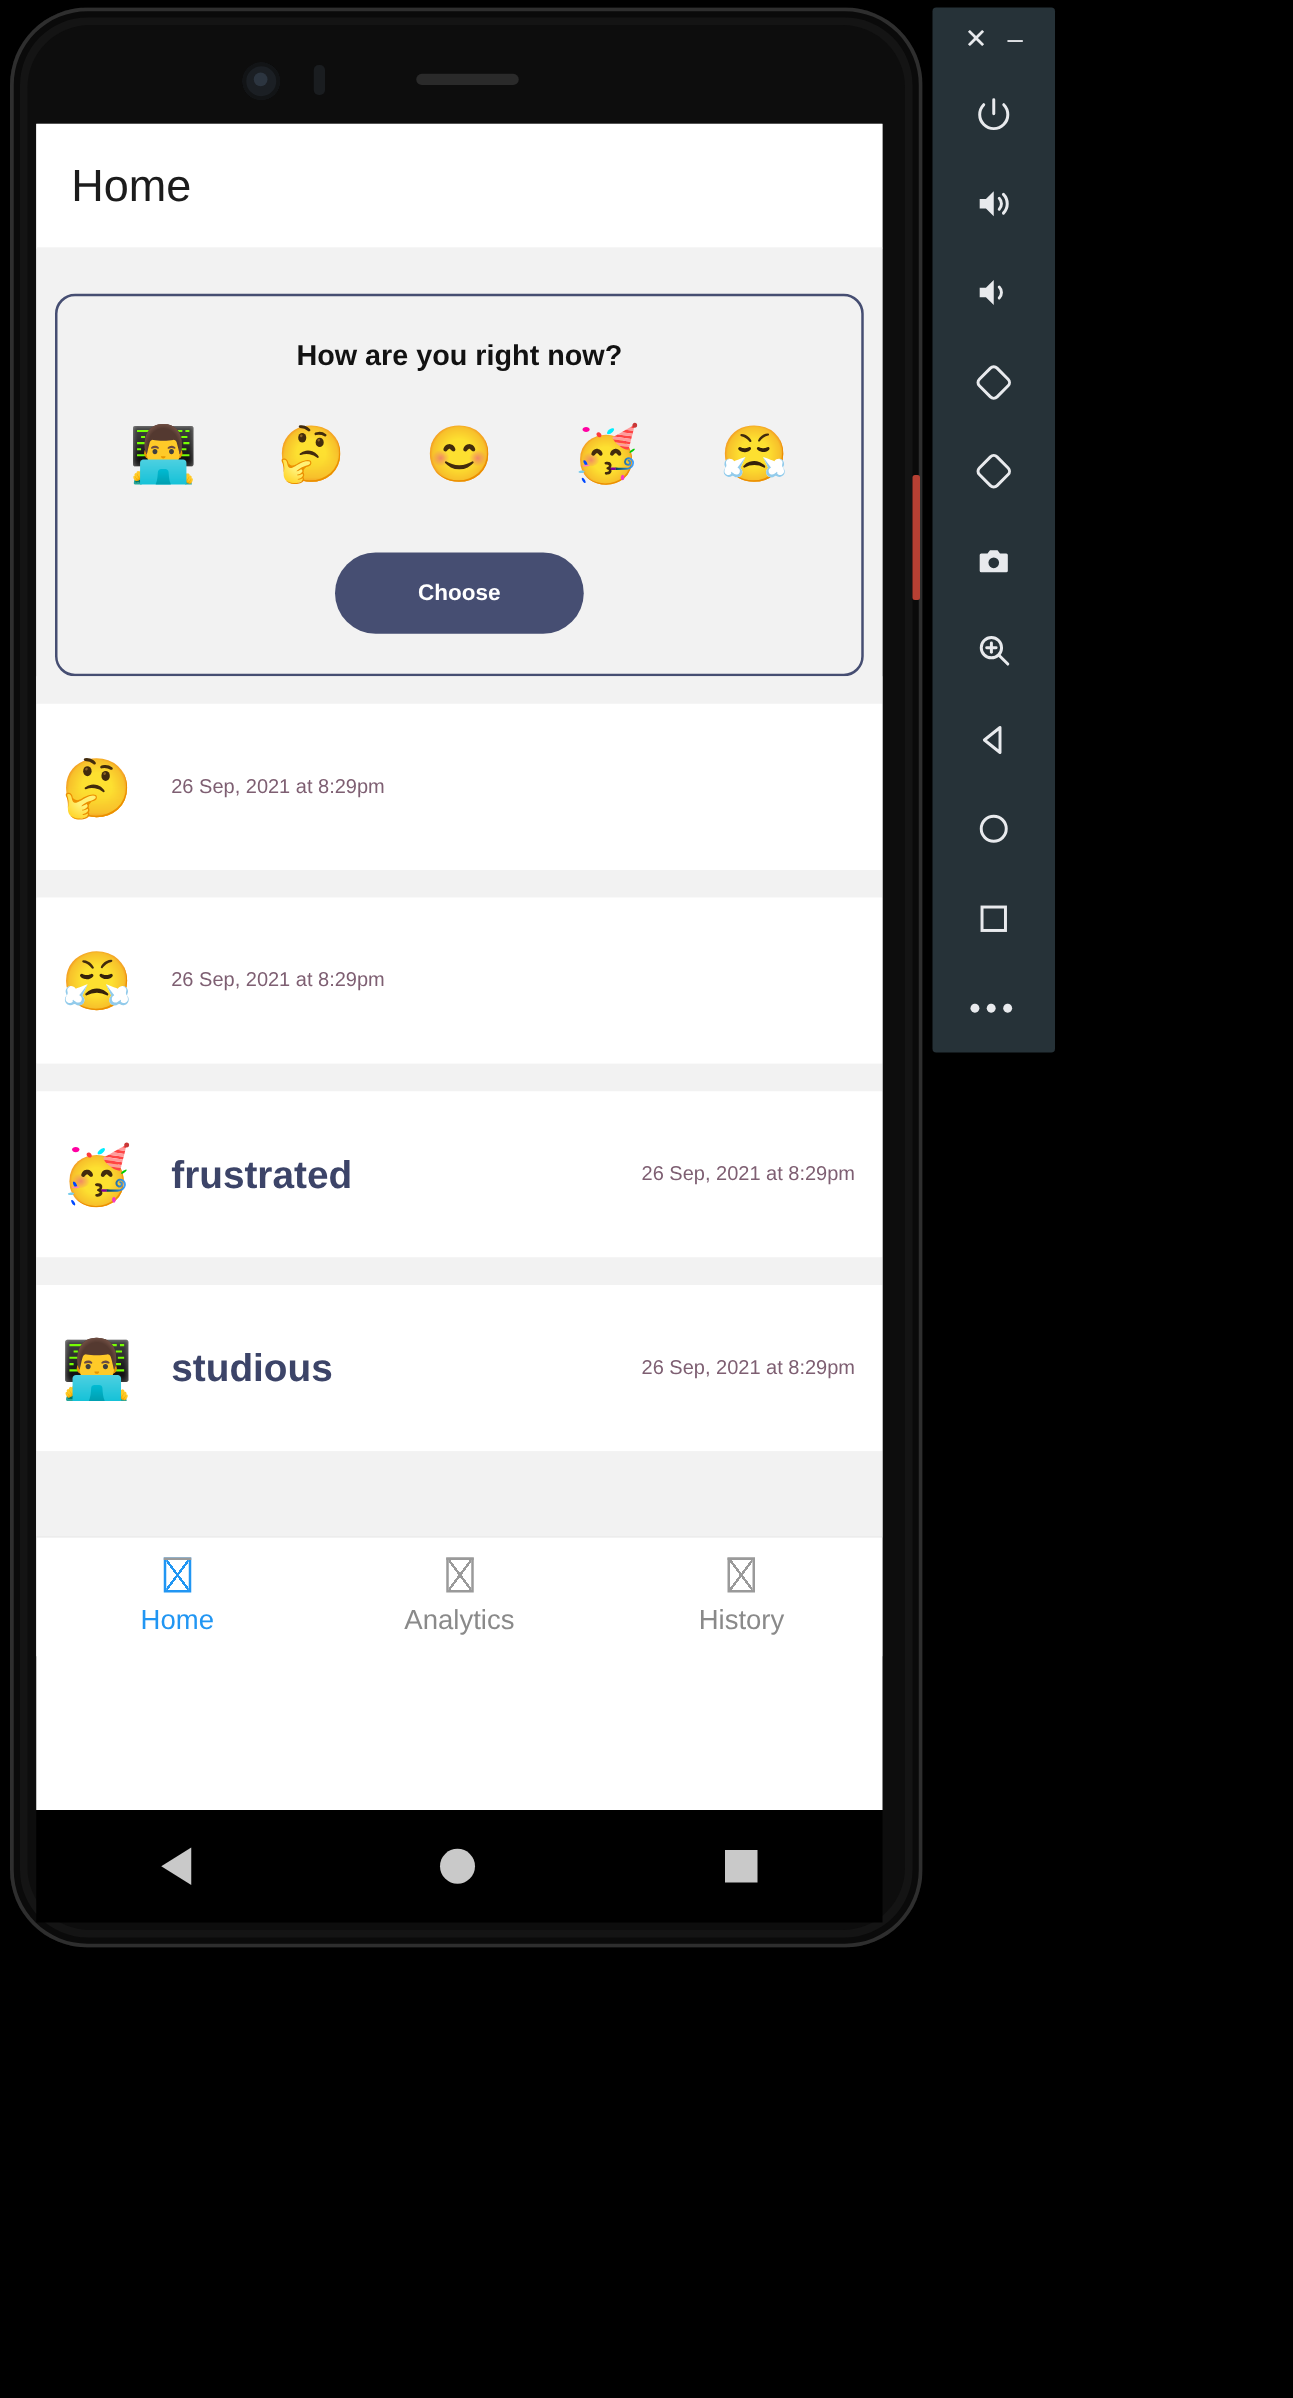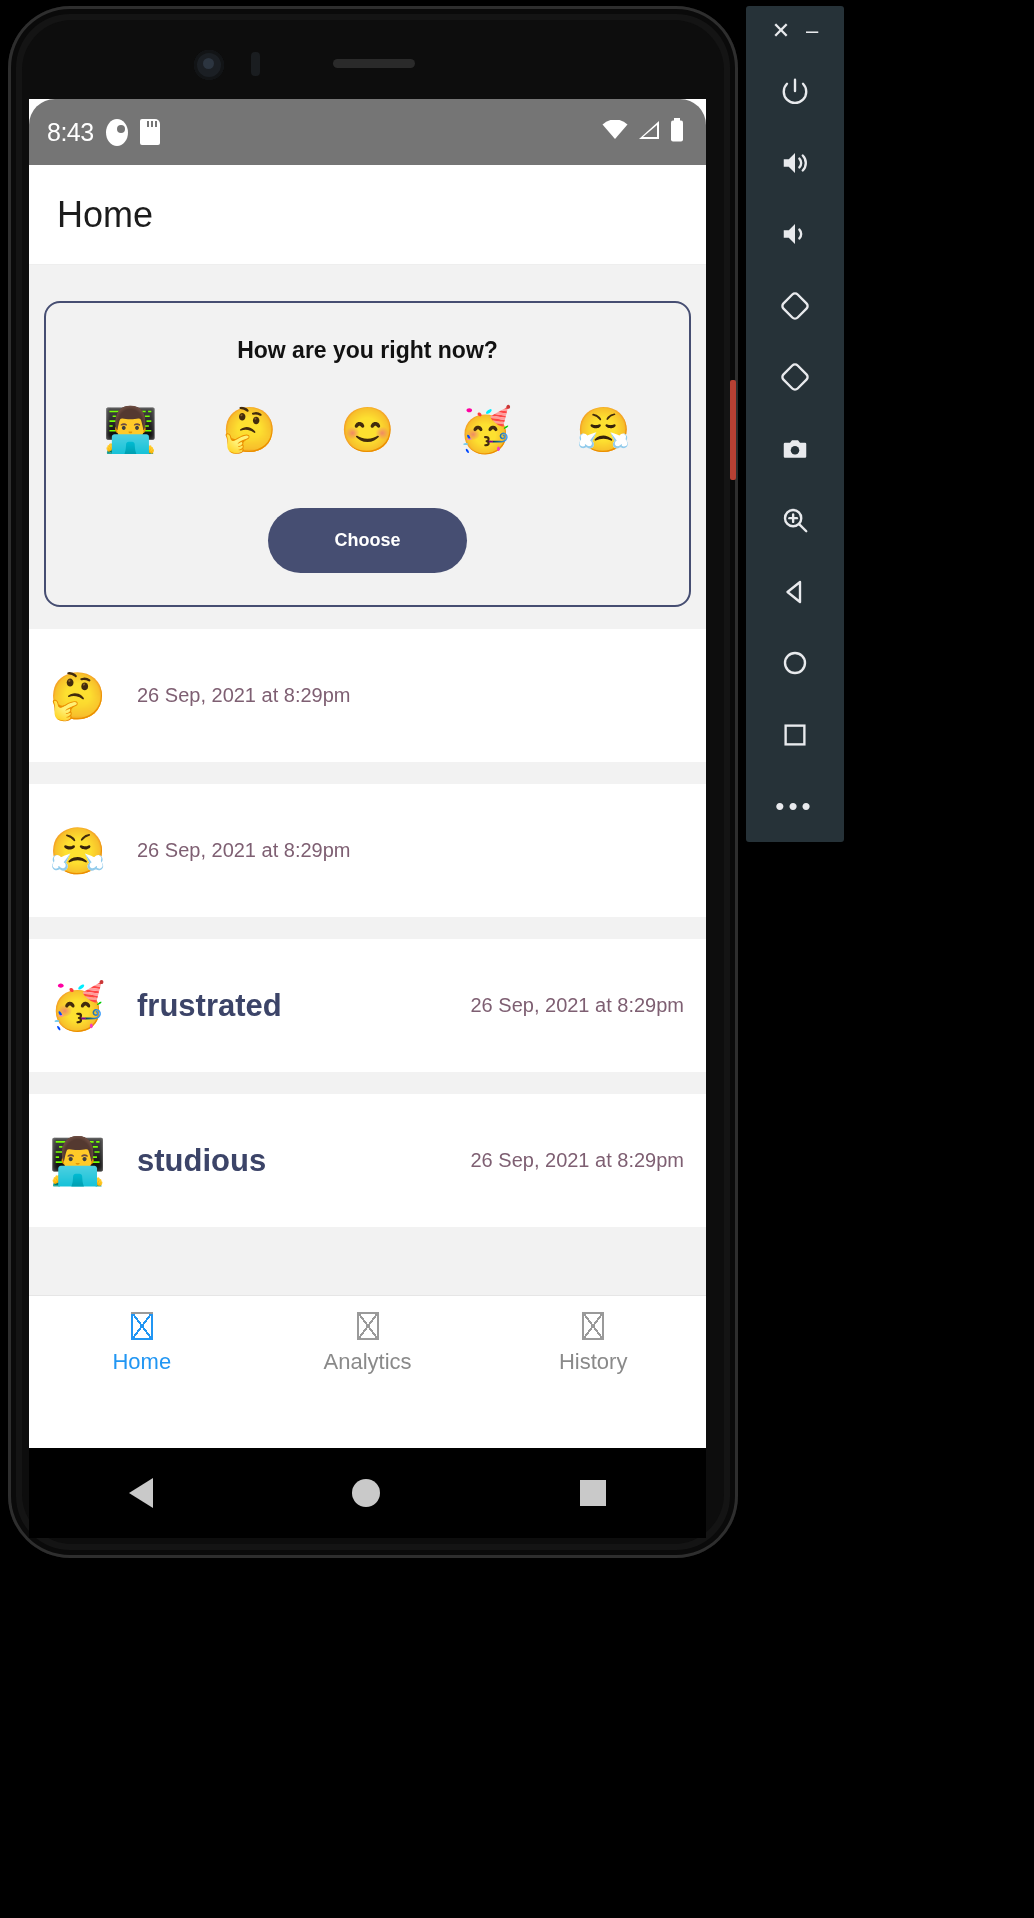--- a/index.html
+++ b/index.html
@@ -126,21 +126,21 @@
   
   .mood-row {
     background: #fff; height: 133px;
     display: flex; align-items: center;
     padding: 0 22px 0 20px;
   }
   .mood-row-emoji { font-size: 46px; width: 88px; line-height: 1; }
   .mood-row-label {
     flex: 1; font-size: 31px; font-weight: bold; color: #3c4468;
   }
-  .mood-row-date { font-size: 20px; color: #7e5f72; white-space: nowrap; }
+  .mood-row-date { font-size: 16px; color: #7e5f72; white-space: nowrap; }
   .row-sep { height: 22px; background: #f2f2f2; }
   .list-tail { height: 68px; background: #f2f2f2; }
 
   
   .bottom-nav {
     background: #fff; border-top: 1px solid #e6e6e6;
     height: 96px; display: flex; align-items: center;
   }
   .nav-item {
     flex: 1; display: flex; flex-direction: column;
@@ -219,46 +219,20 @@
   <div class="device-frame">
     <div class="device-bezel"></div>
     <div class="front-camera"></div>
     <div class="camera-dot"></div>
     <div class="speaker-grille"></div>
   </div>
   <div class="vol-rocker"></div>
 
   <div class="screen">
 
-    <div class="status-bar">
-      <div class="status-left">
-        <span class="status-time">8:43</span>
-        <span class="ic ic-dnd"></span>
-        <span class="ic ic-sdcard"></span>
-      </div>
-      <div class="status-right">
-        <span>
-          <svg width="26" height="20" viewBox="0 0 26 20">
-              <path d="M13 19 L0.5 4.5 A18 18 0 0 1 25.5 4.5 Z" fill="#fff"></path>
-            </svg>
-        </span>
-        <span>
-          <svg width="24" height="20" viewBox="0 0 24 20">
-              <path d="M22 1 L22 19 L2 19 Z" fill="#fff"></path>
-              <path d="M20 5 L20 17 L6 17 Z" fill="#757575"></path>
-            </svg>
-        </span>
-        <span>
-          <svg width="14" height="24" viewBox="0 0 14 24">
-              <rect x="4" y="0" width="6" height="3" fill="#fff"></rect>
-              <rect x="1" y="2.5" width="12" height="21" rx="2" fill="#fff"></rect>
-            </svg>
-        </span>
-      </div>
-    </div>
 
     <div class="app-bar">
       <span class="app-bar-title">Home</span>
     </div>
 
     <div class="content">
 
       <div class="card-zone">
         <div class="mood-card">
           <div class="mood-title">How are you right now?</div>

